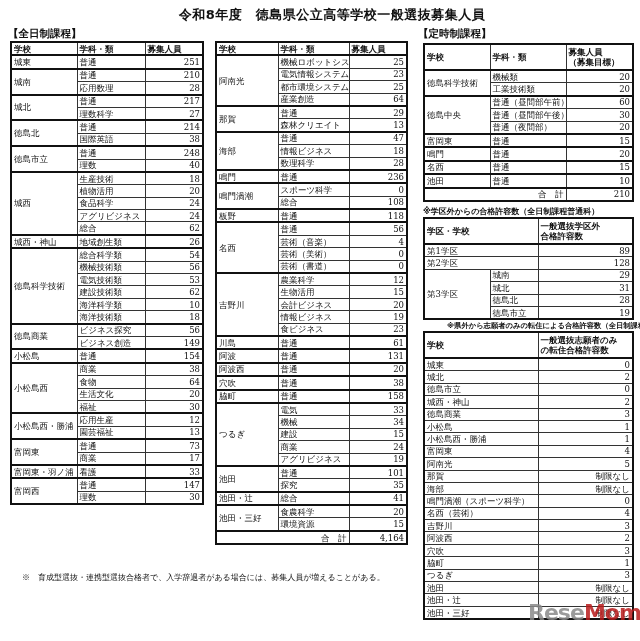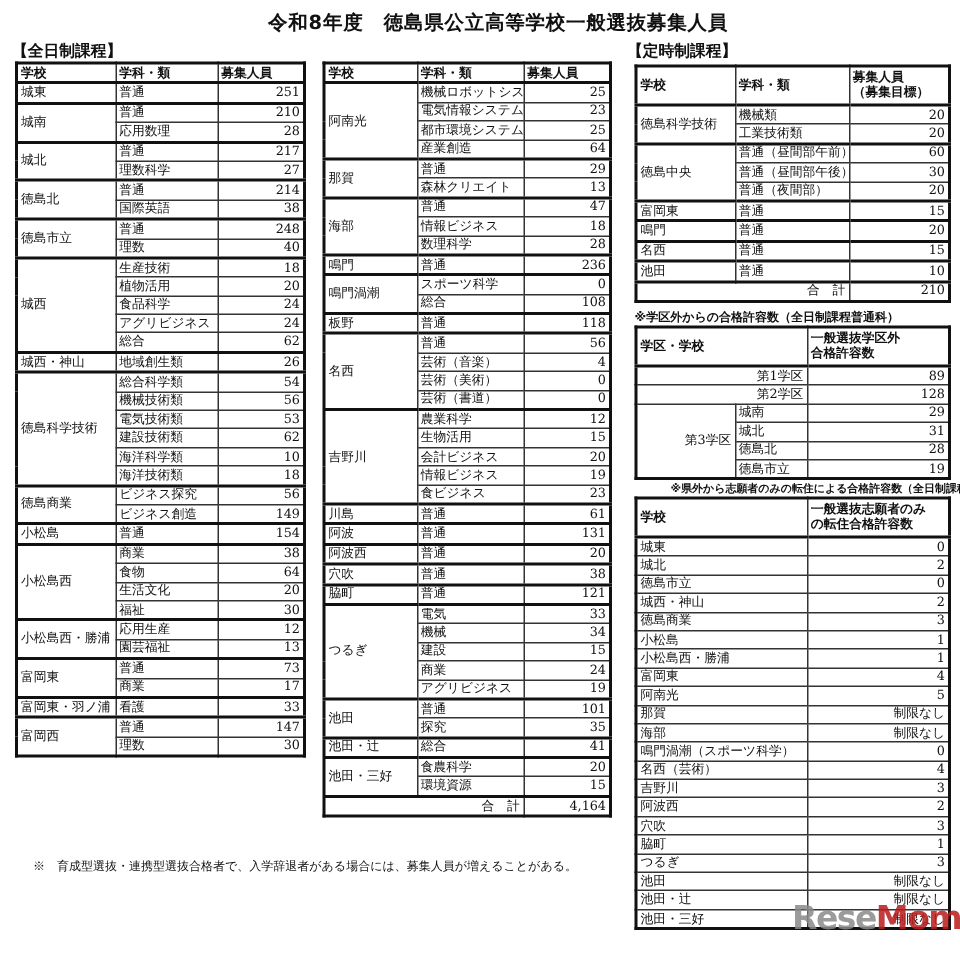--- a/index.html
+++ b/index.html
@@ -10,21 +10,21 @@
   .sec-label { position:absolute; font-family:"DejaVu Sans","Liberation Sans",sans-serif; font-weight:bold; font-size:10.5px; }
   .caption { position:absolute; font-family:"DejaVu Sans","Liberation Sans",sans-serif; font-weight:bold; font-size:8px; white-space:nowrap; }
   table { position:absolute; border-collapse:collapse; border:2px solid #111; font-size:8.5px; table-layout:fixed; }
   td, th { border:1px solid #333; padding:0 2px; height:11.4px; line-height:10px; overflow:hidden; white-space:nowrap; }
   th { font-family:"DejaVu Sans","Liberation Sans",sans-serif; font-weight:bold; font-size:8.5px; text-align:left; border-bottom:2px solid #111; }
   td.num { text-align:right; }
   td.school { text-align:left; vertical-align:middle; }
   tr.grp-start td { border-top:2px solid #111; }
   tr.total td { border-top:2px solid #111; text-align:right; }
   tr.total td.num { text-align:right; }
-  td.center { text-align:right;margin-left:13px; }
+  td.center { text-align:left;margin-left:13px; }
   .footnote { position:absolute; left:22px; top:572px; font-size:8px; white-space:nowrap; }
   .watermark { position:absolute; left:528px; top:600px; font-family:"DejaVu Sans","Liberation Sans",sans-serif;
                font-weight:bold; font-size:22px; color:#8a8a8a; opacity:0.85; letter-spacing:-1px; }
   .watermark .m { color:#b91c1c;margin-top:21px; }
 </style>
 </head>
 <body>
 
 <div class="title">令和8年度　徳島県公立高等学校一般選抜募集人員</div>
 
@@ -329,21 +329,21 @@
         <td class="num">20</td>
       </tr>
       <tr class="grp-start">
         <td class="school" rowspan="1">穴吹</td>
         <td>普通</td>
         <td class="num">38</td>
       </tr>
       <tr class="grp-start">
         <td class="school" rowspan="1">脇町</td>
         <td>普通</td>
-        <td class="num">121</td>
+        <td class="num">158</td>
       </tr>
       <tr class="grp-start">
         <td class="school" rowspan="5">つるぎ</td>
         <td>電気</td>
         <td class="num">33</td>
       </tr>
       <tr>
         <td>機械</td>
         <td class="num">34</td>
       </tr>

